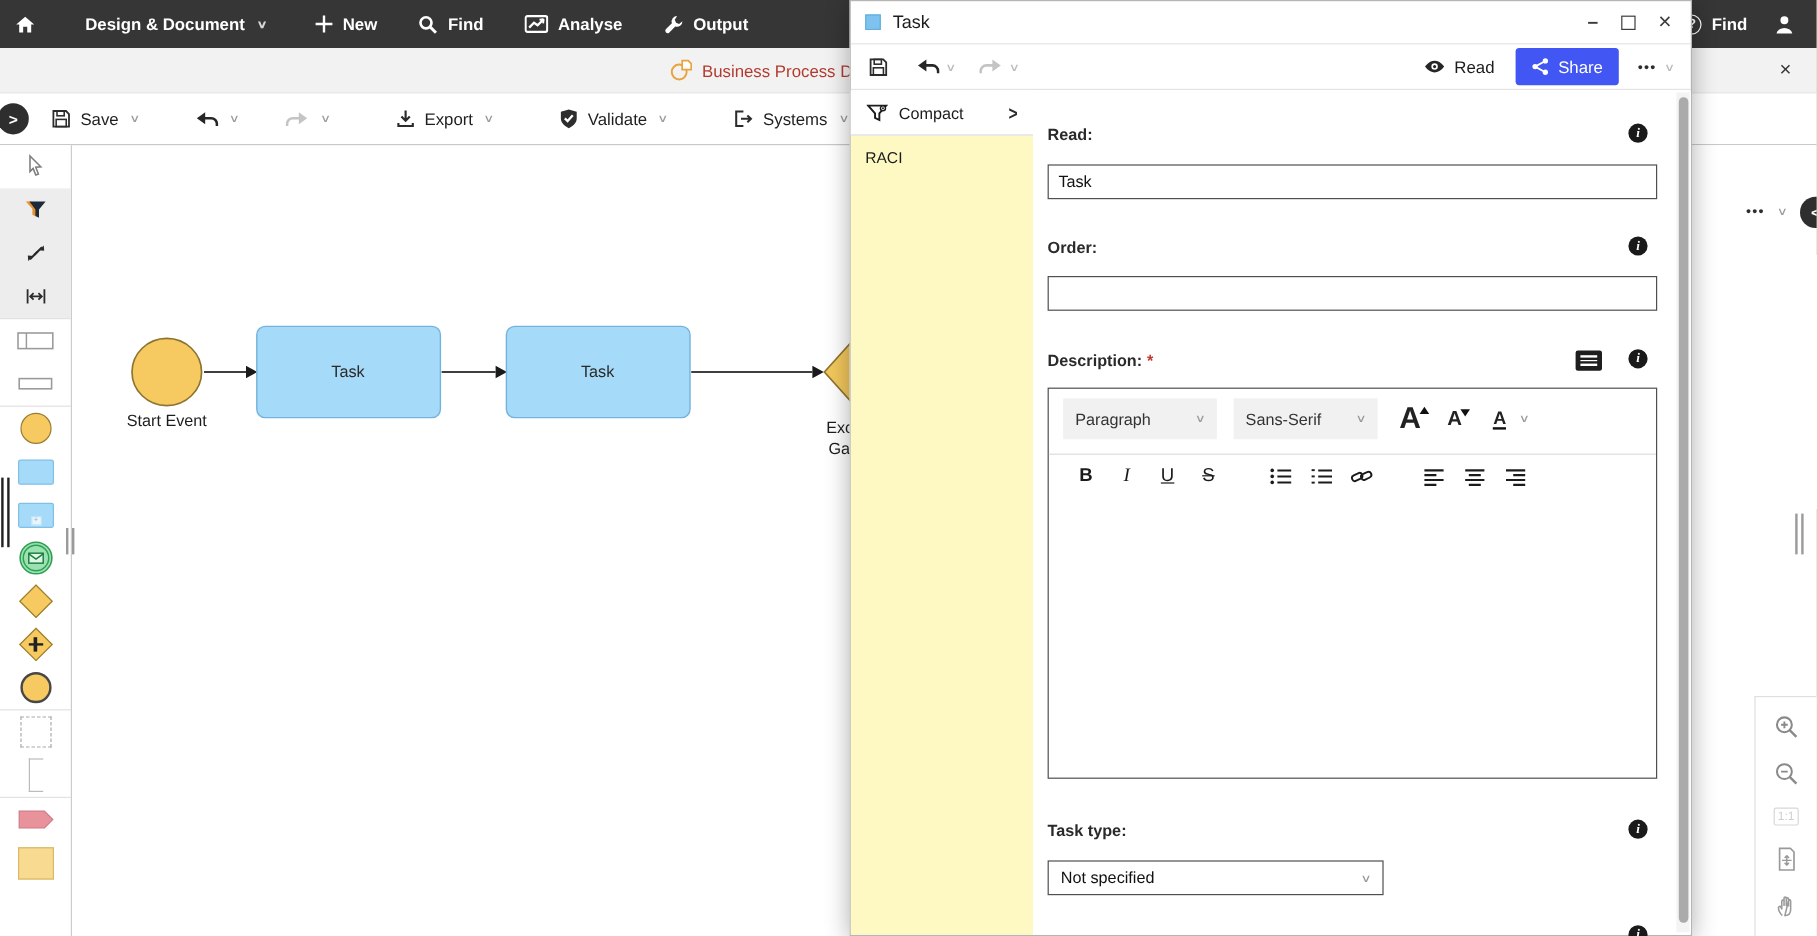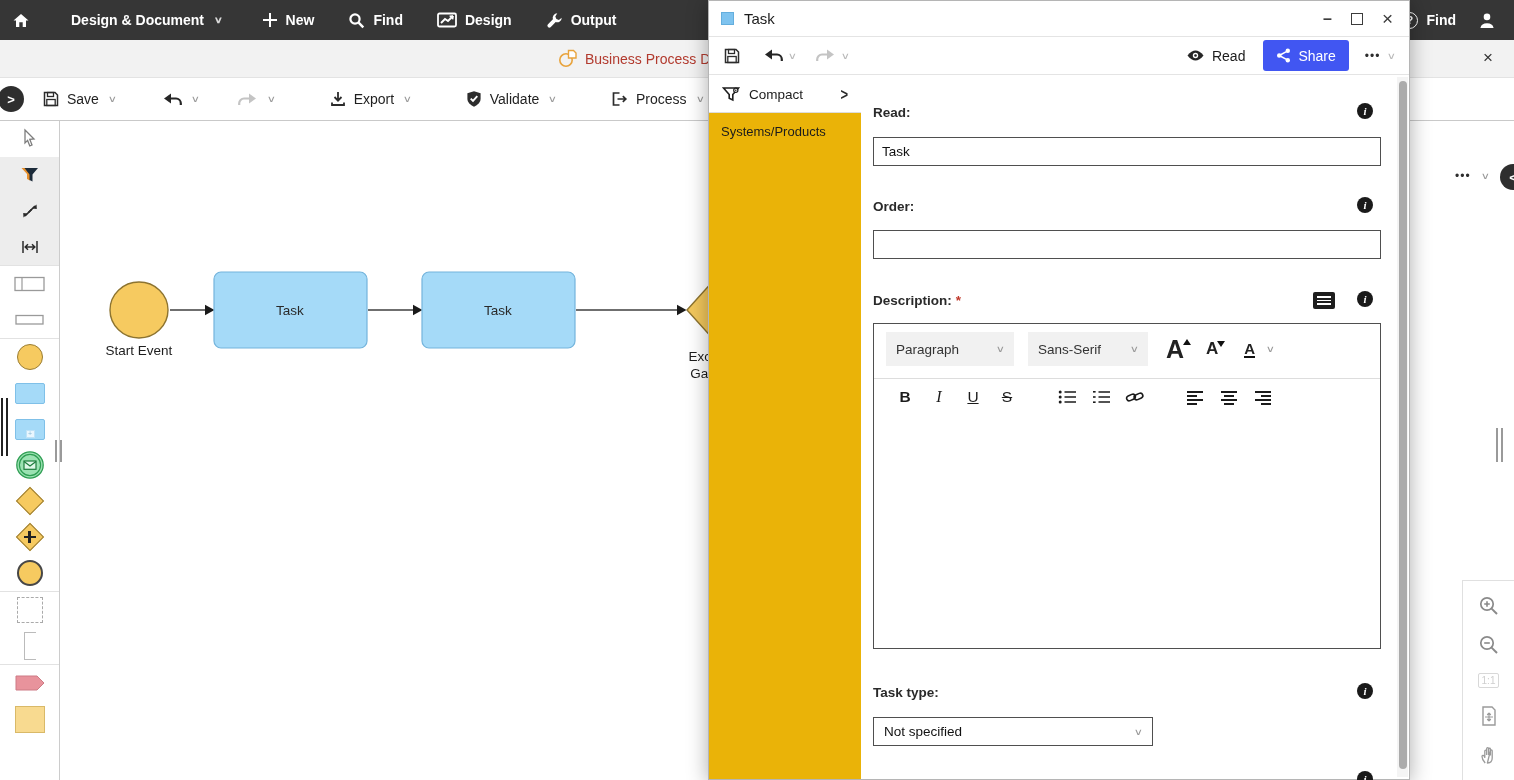--- a/index.html
+++ b/index.html
@@ -77,21 +77,21 @@
 .win-btns{margin-left:auto;display:flex;align-items:center;gap:19px;color:#3c3c3c;padding-right:4px}
 .win-min{font-size:16px;font-weight:bold;line-height:10px}
 .win-max{width:12px;height:12px;border:1.7px solid #3c3c3c}
 .win-close{font-size:19px;line-height:14px}
 .dlg-toolbar{height:38px;border-bottom:1px solid #e4e4e4;display:flex;align-items:center;padding:0 14px;gap:12px}
 .dlg-tb-caret{color:#b9b9b9;font-size:9px;transform:scaleX(1.4)}
 .read-lbl{display:flex;align-items:center;gap:7px;font-size:14px;color:#1c1c1c}
 .share-btn{height:31px;background:#4156f2;border-radius:3px;color:#fff;font-size:14px;
   display:flex;align-items:center;gap:7px;padding:0 13px}
 .dlg-body{position:absolute;top:75px;left:0;right:0;bottom:0;display:flex}
-.dlg-side{width:152px;background:#eab308;flex:none}
+.dlg-side{width:152px;background:#fef9c3;flex:none}
 .side-compact{height:37px;background:#fff;border-bottom:1px solid #ddd;display:flex;
   align-items:center;gap:9px;padding:0 13px;font-size:13.5px;color:#1c1c1c}
 .side-chev{margin-left:auto;font-size:13px;font-weight:bold;color:#2a2a2a;transform:scaleY(1.25)}
 .side-item{height:36px;display:flex;align-items:center;padding:0 12px;font-size:13px;color:#1c1c1c}
 .side-item.sel{background:#fff}
 .dlg-main{flex:1;position:relative;background:#fff}
 .fld-label{position:absolute;font-size:13.5px;font-weight:bold;color:#2a2a2a}
 .req{color:#c0392b;margin-left:4px}
 .info-i{position:absolute;width:16px;height:16px;border-radius:50%;background:#1a1a1a;color:#fff;
   display:flex;align-items:center;justify-content:center;
@@ -158,21 +158,21 @@
       <span>Find</span>
     </div>
     <div class="nav-item" style="margin-left:8px">
       <span>
         <svg width="20" height="16">
             <rect x="1" y="1.5" width="18" height="13" rx="1.5" stroke="#fff" stroke-width="1.8" fill="none"></rect>
             <path d="M4 11 L8 7 L11 9 L16 4" stroke="#fff" stroke-width="1.9" fill="none"></path>
             <path d="M16 4 l-3.4 .4 M16 4 l-.4 3.4" stroke="#fff" stroke-width="1.6"></path>
           </svg>
       </span>
-      <span>Design</span>
+      <span>Analyse</span>
     </div>
     <div class="nav-item" style="margin-left:8px">
       <span>
         <svg width="17" height="17">
             <path d="M11.3 1.3 a4.6 4.6 0 0 0 -4.4 6 L1.8 12.4 a2 2 0 0 0 2.8 2.8 L9.7 10.1 a4.6 4.6 0 0 0 6-4.4 L12.9 8.1 L10.4 7 L9.3 4.5 Z" fill="#fff"></path>
           </svg>
       </span>
       <span>Output</span>
     </div>
     <div class="nav-right">
@@ -255,21 +255,21 @@
         <span>Validate</span>
         <span class="tb-caret">∨</span>
       </div>
       <div class="tb-btn" style="margin-left:22px">
         <span>
           <svg width="19" height="18">
               <path d="M9.5 3 H3.5 v12 h6" stroke="#2c2c2c" stroke-width="1.7" fill="none"></path>
               <path d="M7.5 9 H15.5 M12.8 6.2 L15.8 9 L12.8 11.8" stroke="#2c2c2c" stroke-width="1.7" fill="none"></path>
             </svg>
         </span>
-        <span>Process</span>
+        <span>Systems</span>
         <span class="tb-caret">∨</span>
       </div>
     </div>
     <div class="share-btn-sm">
       <span>Share</span>
     </div>
     <div class="abs" style="left:1455px;top:91px;display:flex;align-items:center;gap:8px;z-index:2">
       <span class="more-dots">•••</span>
       <span class="tb-caret">∨</span>
     </div>
@@ -492,21 +492,21 @@
             <svg width="18" height="16">
                 <path d="M1.5 2 H16.5 L10.8 8.5 V14 L7.2 12.2 V8.5 Z" fill="none" stroke="#1d1d1d" stroke-width="1.6"></path>
                 <circle cx="13.8" cy="4.2" r="2.1" fill="#fff" stroke="#1d1d1d" stroke-width="1.2"></circle>
                 <circle cx="13.8" cy="4.2" r=".8" fill="#1d1d1d"></circle>
               </svg>
           </span>
           <span>Compact</span>
           <span class="side-chev">&gt;</span>
         </div>
         <div class="side-item">
-            <span>Systems/Products</span>
+            <span>RACI</span>
           </div>
       </div>
 
       <div class="dlg-main">
         <span class="fld-label" style="left:12px;top:29px">Read:</span>
         <span class="info-i" style="left:496px;top:27px">i</span>
         <input class="txt-input" style="top: 61px;" value="Task">
 
         <span class="fld-label" style="left:12px;top:123px">Order:</span>
         <span class="info-i" style="left:496px;top:121px">i</span>

